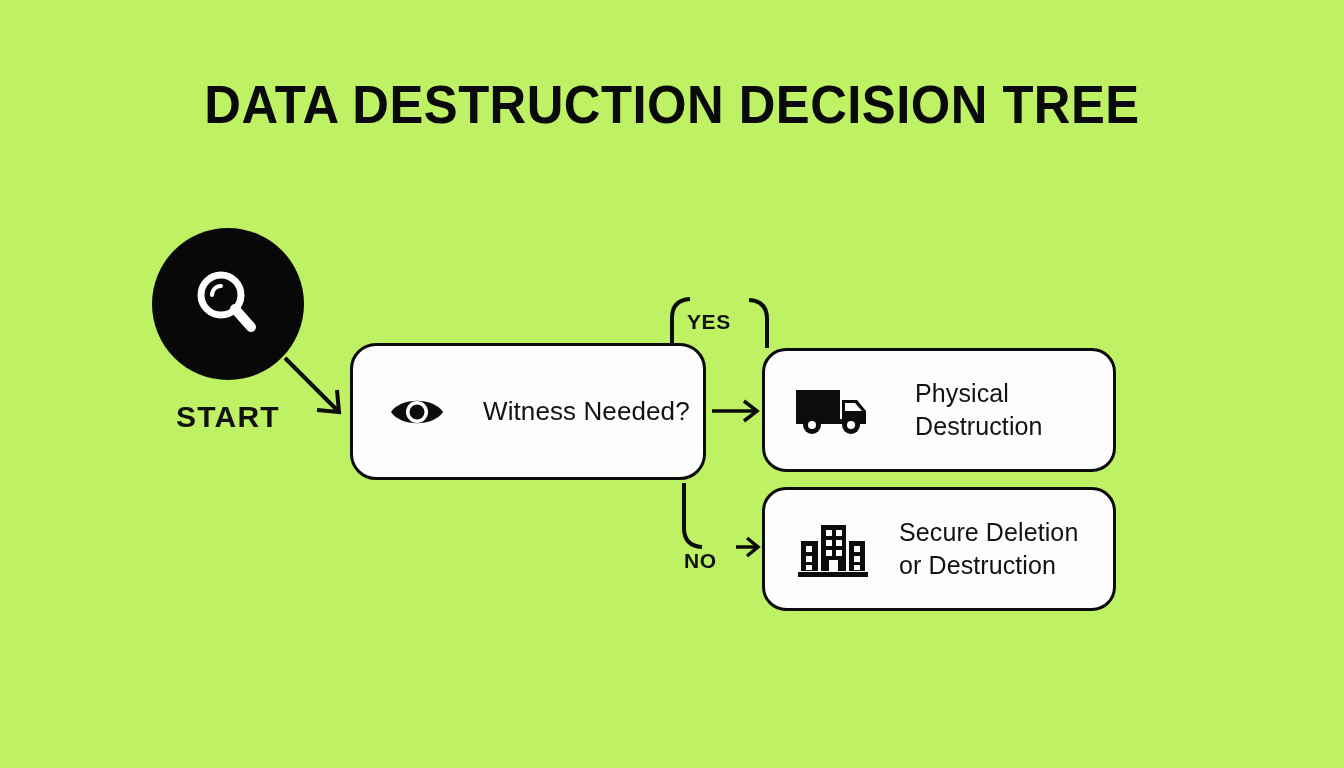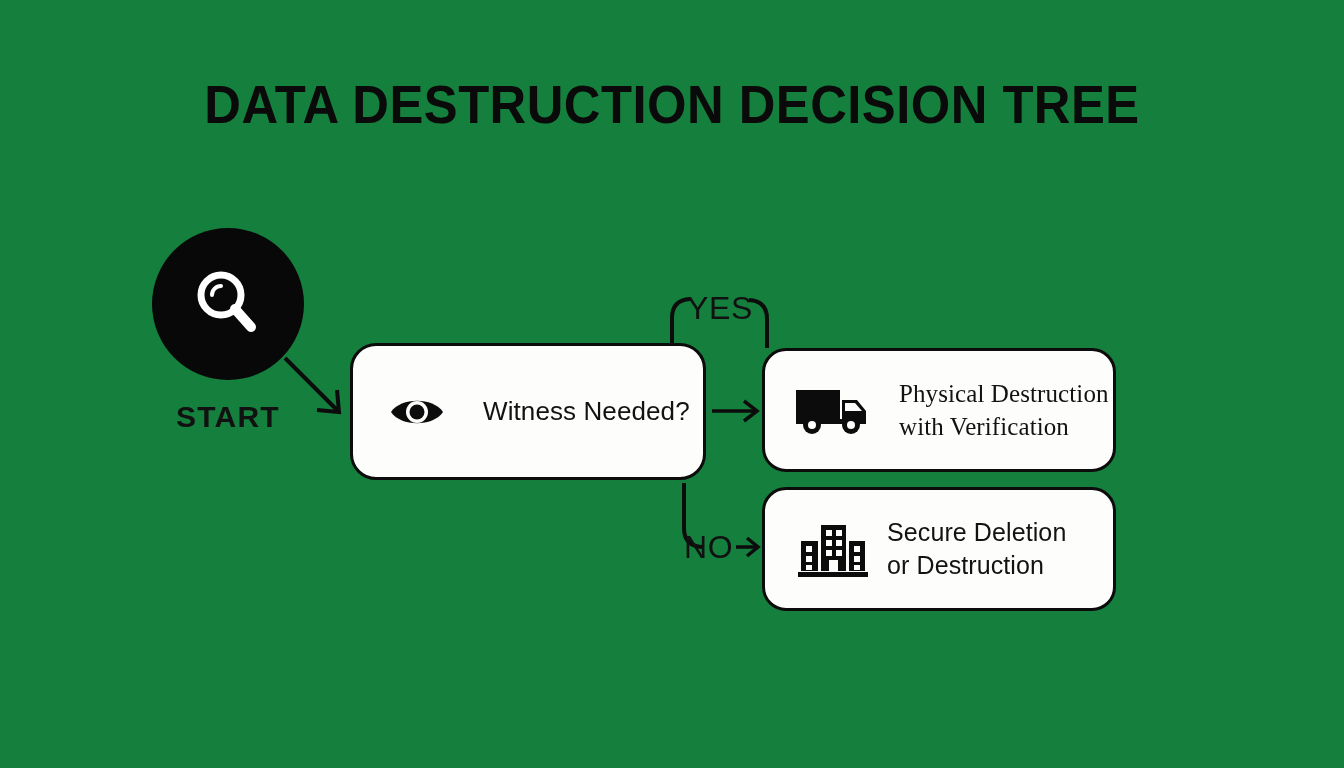--- a/index.html
+++ b/index.html
@@ -10,21 +10,21 @@
     width: 1344px;
     height: 768px;
     background: #fdfdfb;
     font-family: "Liberation Sans", sans-serif;
     overflow: hidden;
   }
   #canvas {
     position: relative;
     width: 1344px;
     height: 768px;
-    background: #15803d;
+    background: #bef264;
   }
 
   
   #title {
     position: absolute;
     left: 0;
     top: 73px;
     width: 1344px;
     text-align: center;
     font-family: "Liberation Sans Narrow", "Liberation Sans", sans-serif;
@@ -109,30 +109,31 @@
   .box-label {
     color: #121212;
     font-size: 25px;
     line-height: 1.32;
     letter-spacing: 0.1px;
   }
   #decision-label {
     margin-left: 38px;
     font-size: 26px;
   }
-  #yes-label { margin-left: 28px; font-family: Liberation Serif, serif; }
-  #no-label  { margin-left: 18px; }
+  #yes-label { margin-left: 44px; }
+  #no-label  { margin-left: 30px; }
 
   
   .branch-label {
     position: absolute;
-    font-size: 32px;
-    font-weight: 400;
+    font-size: 21px;
+    font-weight: 700;
     letter-spacing: 0.6px;
     color: #111;
+    margin-top: 20px;
   }
   #label-yes { left: 687px; top: 290px; }
   #label-no  { left: 684px; top: 529px; text-align: right; }
 
   
   #connectors {
     position: absolute;
     left: 0; top: 0;
     width: 1344px;
     height: 768px;
@@ -202,21 +203,20 @@
         <path d="M 50 19 L 60 19 L 67 27 L 50 27 Z" fill="#fdfdfb"></path>
         <rect x="1" y="35" width="70" height="5" fill="#0c0c0c"></rect>
         <circle cx="17" cy="41" r="9" fill="#0c0c0c"></circle>
         <circle cx="17" cy="41" r="4" fill="#fdfdfb"></circle>
         <circle cx="56" cy="41" r="9" fill="#0c0c0c"></circle>
         <circle cx="56" cy="41" r="4" fill="#fdfdfb"></circle>
       </svg>
     </div>
     <div id="yes-label" class="box-label">
       <div>Physical Destruction</div>
-      <div>with Verification</div>
     </div>
   </div>
 
   <div id="outcome-box-no" class="node-box">
     <div class="box-icon">
       <svg width="70" height="60" viewBox="0 0 70 60" xmlns="http://www.w3.org/2000/svg">
 
         <rect x="3" y="22" width="17" height="30" fill="#0c0c0c"></rect>
         <rect x="8" y="27" width="6" height="6" fill="#fdfdfb"></rect>
         <rect x="8" y="37" width="6" height="6" fill="#fdfdfb"></rect>

